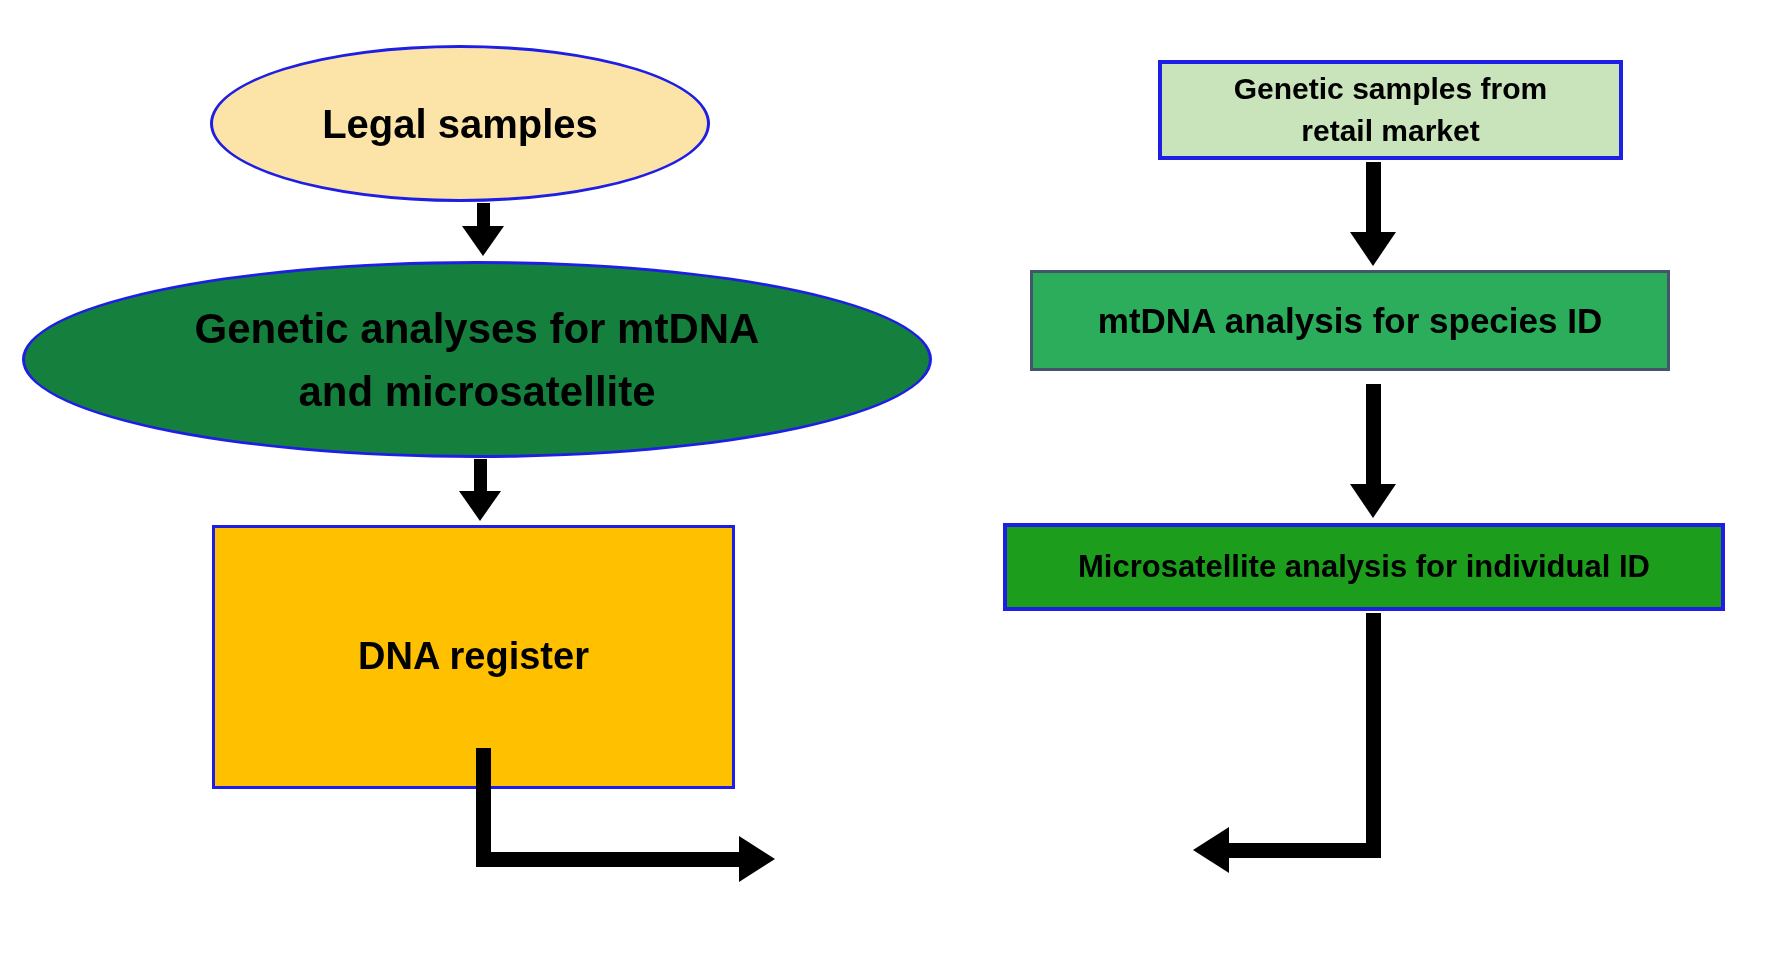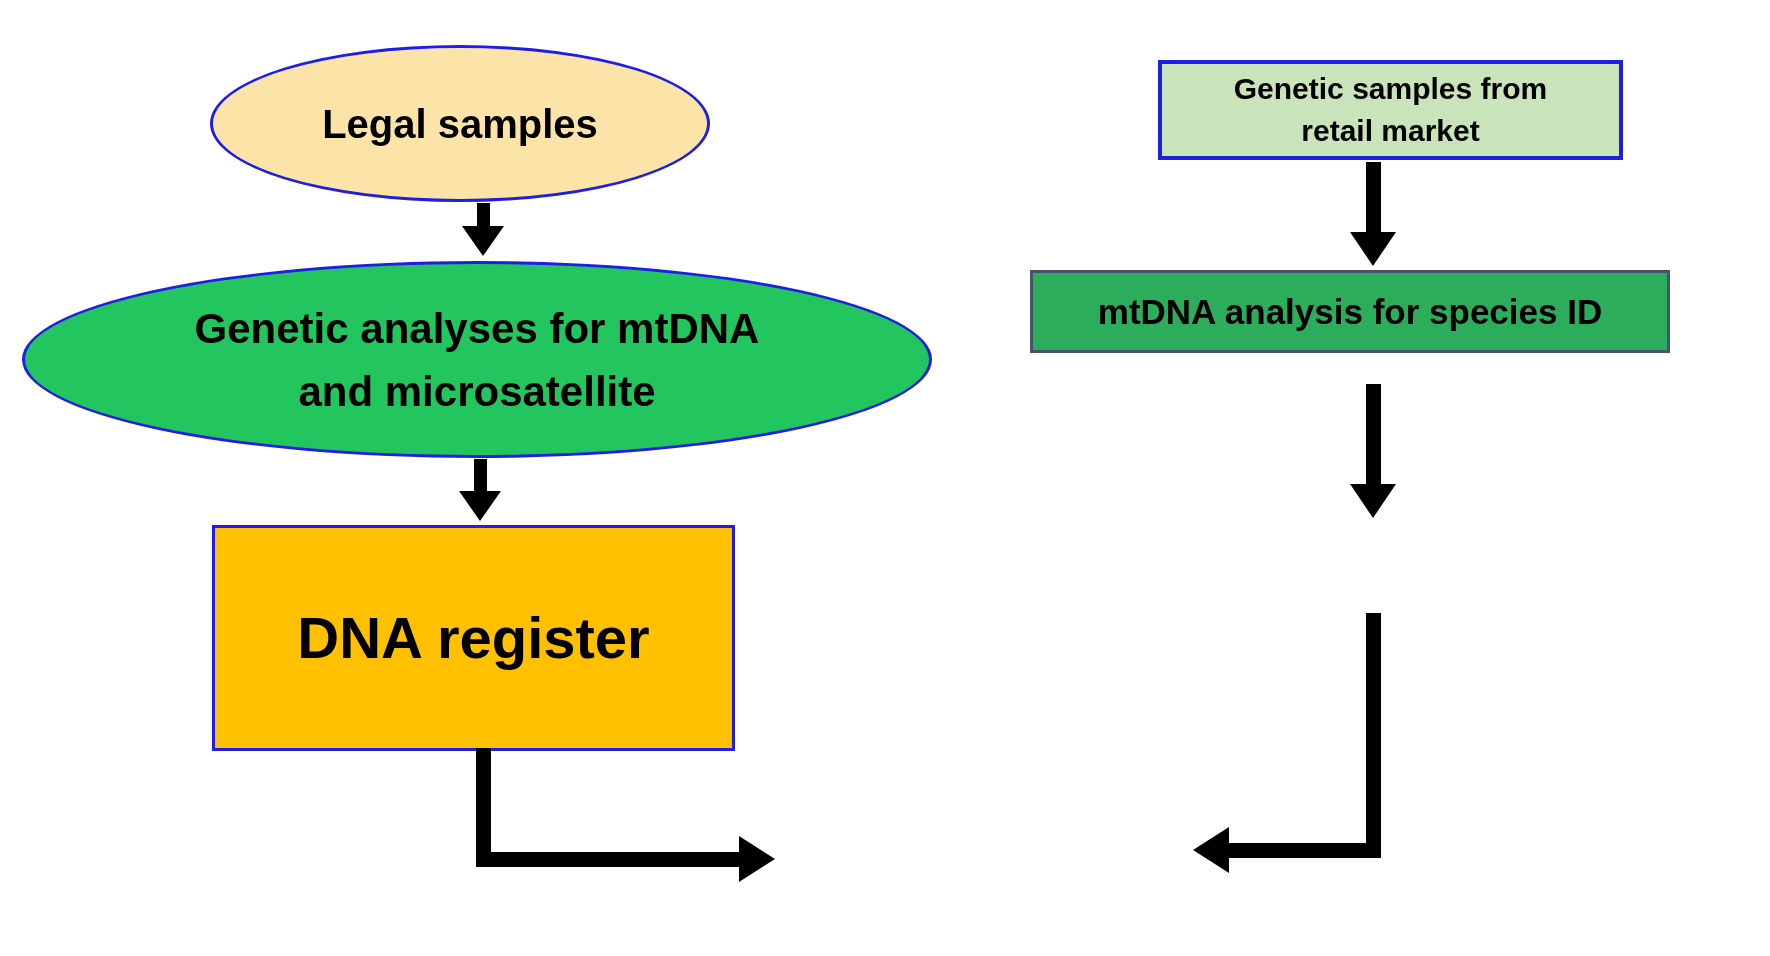--- a/index.html
+++ b/index.html
@@ -68,57 +68,60 @@
 
   <div class="node ellipse" style="left: 210px; top: 45px; width: 500px; height: 157px; border: 3px solid rgb(30, 30, 228); font-size: 40px; background-color: rgb(252, 228, 169);">
     <span class="lbl">Legal samples</span>
   </div>
 
   <div>
     <div class="shaft" style="left: 477px; top: 203px; width: 13px; height: 25px; background-color: rgb(0, 0, 0);"></div>
     <div class="head head-down-sm" style="left:462px; top:226px;"></div>
   </div>
 
-  <div class="node ellipse" style="left: 22px; top: 261px; width: 910px; height: 197px; border: 3px solid rgb(30, 30, 228); font-size: 42px; line-height: 1.5; background-color: #22c55e; text-align: center;">
+  <div class="node ellipse" style="left: 22px; top: 261px; width: 910px; height: 197px; border: 3px solid rgb(30, 30, 228); font-size: 42px; line-height: 1.5; background-color: #15803d; text-align: center;">
     <span class="lbl" style="max-width:640px;">Genetic analyses for mtDNA and microsatellite</span>
   </div>
 
   <div>
     <div class="shaft" style="left: 474px; top: 459px; width: 13px; height: 34px; background-color: rgb(0, 0, 0);"></div>
     <div class="head head-down-sm" style="left:459px; top:491px;"></div>
   </div>
 
-  <div class="node" style="left: 212px; top: 525px; width: 523px; height: 226px; border: 3px solid rgb(30, 30, 228); font-size: 58px; background-color: rgb(255, 192, 0);">
+  <div class="node" style="left: 212px; top: 525px; width: 523px; height: 264px; border: 3px solid rgb(30, 30, 228); font-size: 38px; background-color: rgb(255, 192, 0);">
     <span class="lbl">DNA register</span>
   </div>
 
   <div>
     <div class="shaft" style="left: 476px; top: 748px; width: 15px; height: 119px; background-color: rgb(0, 0, 0);"></div>
     <div class="shaft" style="left: 476px; top: 852px; width: 263px; height: 15px; background-color: rgb(0, 0, 0);"></div>
     <div class="head head-right" style="left:739px; top:836px;"></div>
   </div>
 
   <div class="node" style="left: 1158px; top: 60px; width: 465px; height: 100px; border: 4px solid rgb(30, 30, 228); font-size: 30px; line-height: 1.4; background-color: rgb(201, 227, 186);">
     <span class="lbl" style="max-width:345px;">Genetic samples from retail market</span>
   </div>
 
   <div>
     <div class="shaft" style="left: 1366px; top: 162px; width: 15px; height: 72px; background-color: rgb(0, 0, 0);"></div>
     <div class="head head-down-lg" style="left:1350px; top:232px;"></div>
   </div>
 
-  <div class="node" style="left: 1030px; top: 270px; width: 640px; height: 83px; border: 3px solid rgb(68, 84, 106); font-size: 35px; background-color: rgb(43, 173, 92);">
+  <div class="node" style="left: 1030px; top: 270px; width: 640px; height: 101px; border: 3px solid rgb(68, 84, 106); font-size: 35px; background-color: rgb(43, 173, 92);">
     <span class="lbl">mtDNA analysis for species ID</span>
   </div>
 
   <div>
     <div class="shaft" style="left: 1366px; top: 384px; width: 15px; height: 102px; background-color: rgb(0, 0, 0);"></div>
     <div class="head head-down-lg" style="left:1350px; top:484px;"></div>
   </div>
 
+  <div class="node" style="left: 1003px; top: 523px; width: 722px; height: 88px; border: 4px solid rgb(30, 30, 228); font-size: 31px; background-color: rgb(28, 158, 28);">
+    <span class="lbl">Microsatellite analysis for individual ID</span>
+  </div>
 
   <div>
     <div class="shaft" style="left: 1366px; top: 613px; width: 15px; height: 245px; background-color: rgb(0, 0, 0);"></div>
     <div class="shaft" style="left: 1229px; top: 843px; width: 152px; height: 15px; background-color: rgb(0, 0, 0);"></div>
     <div class="head head-left" style="left:1193px; top:827px;"></div>
   </div>
 
 
 </div>
 

